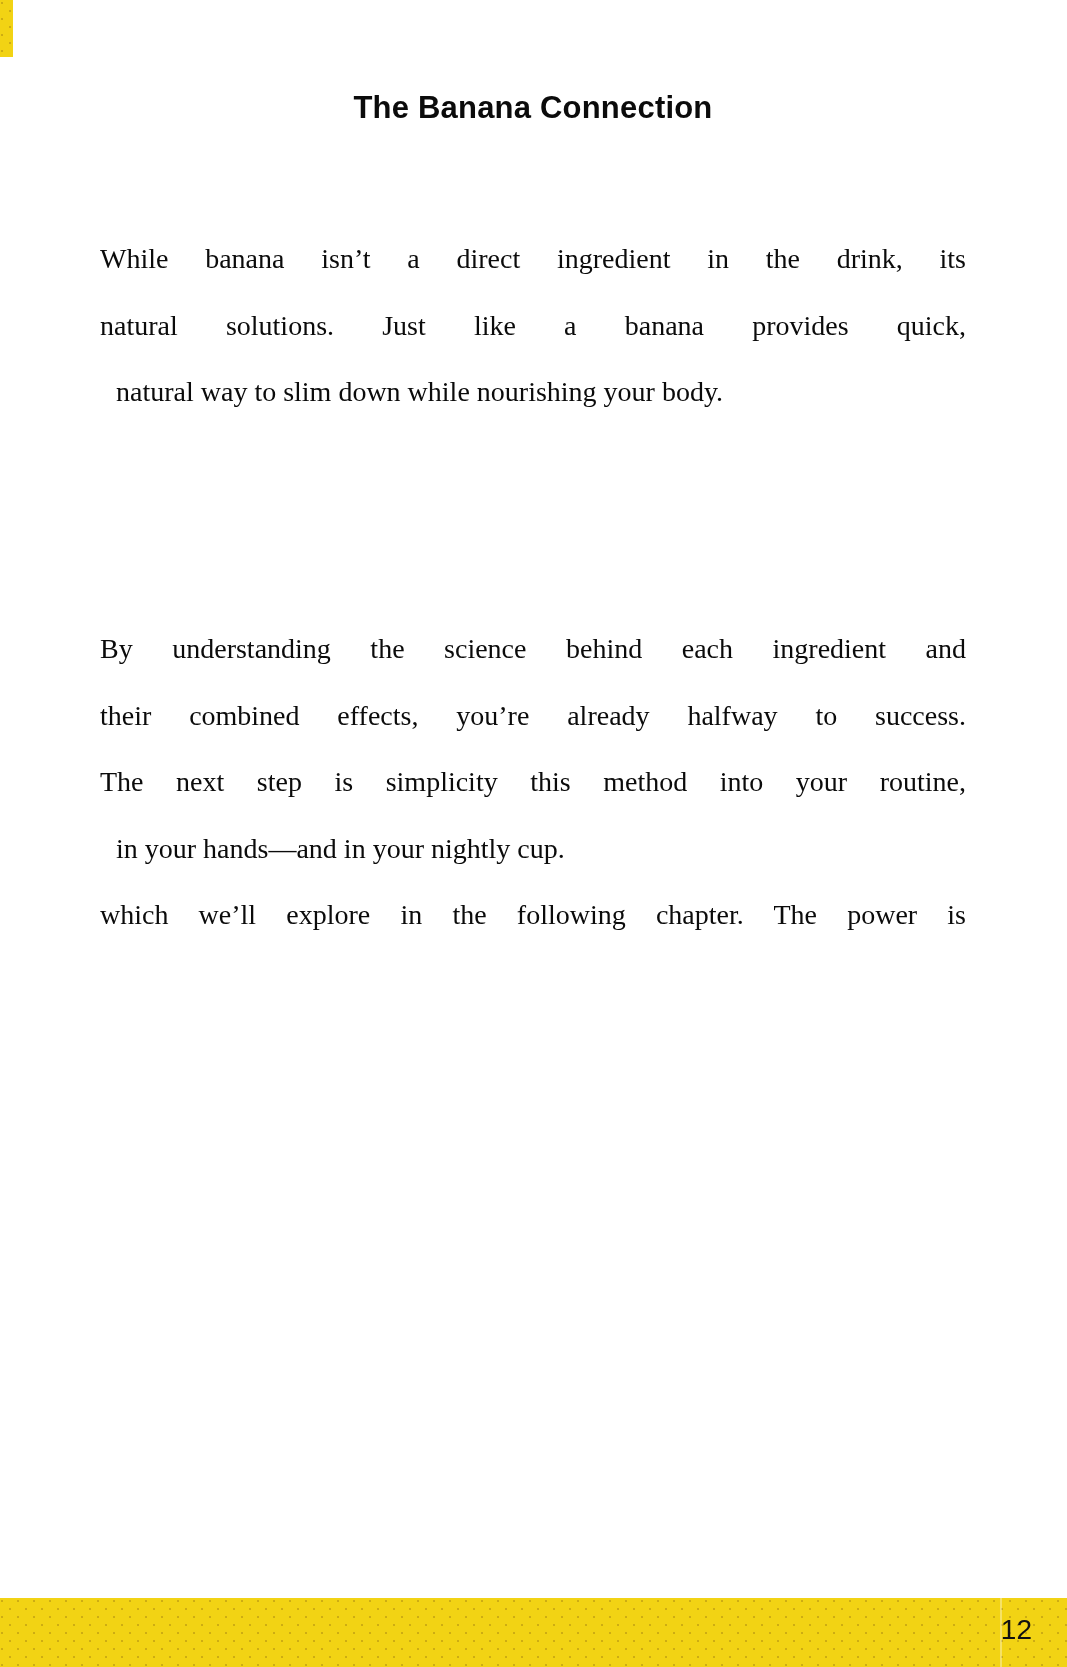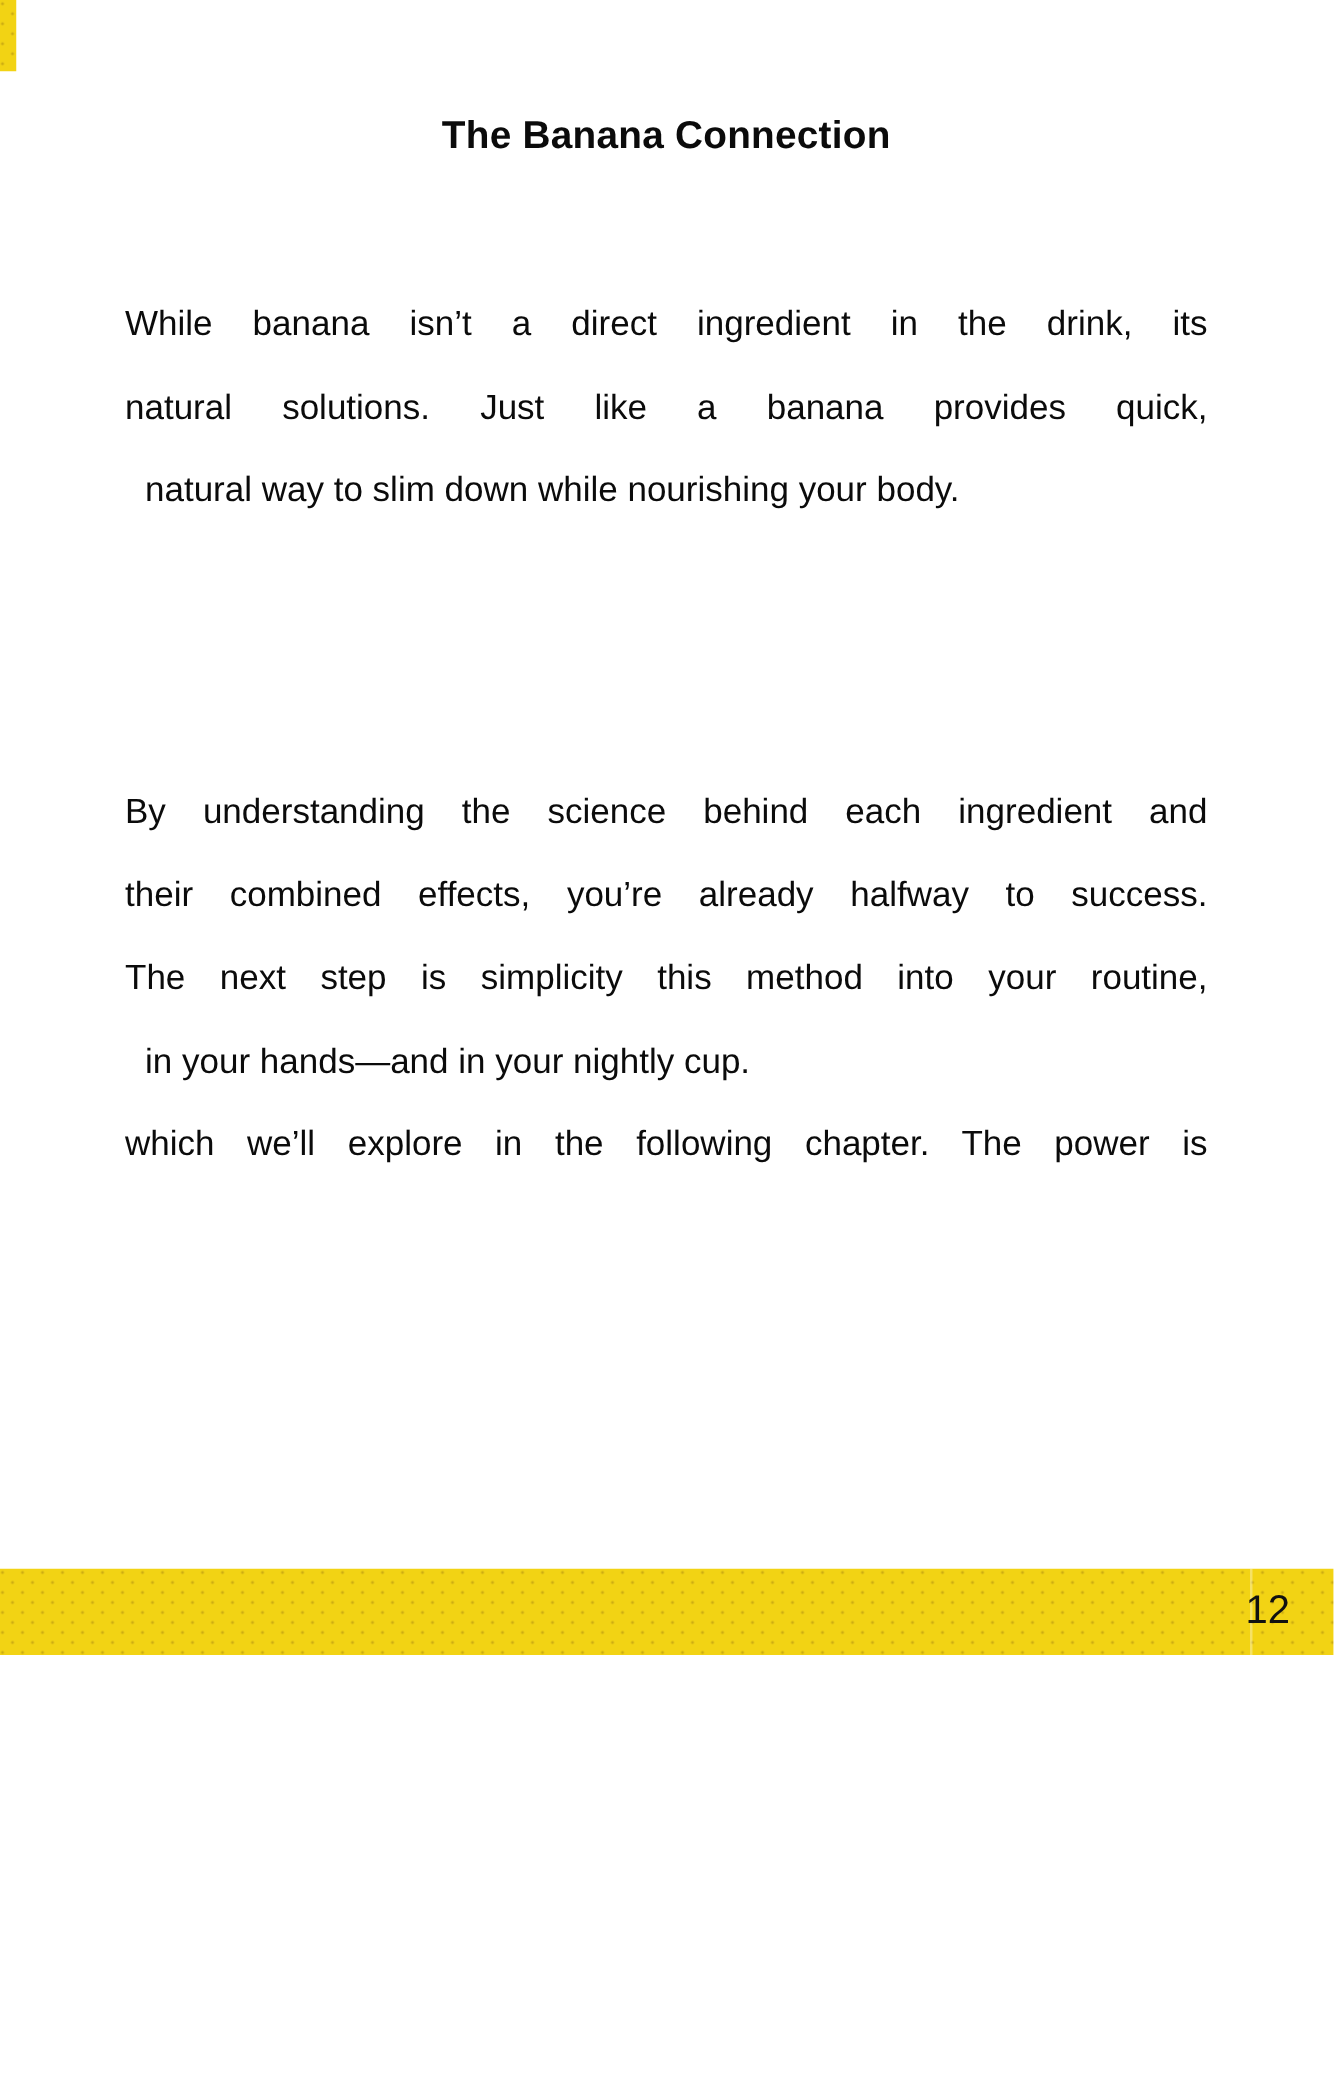--- a/index.html
+++ b/index.html
@@ -3,21 +3,21 @@
 <meta charset="utf-8">
 <style>
   html, body {
     margin: 0;
     padding: 0;
     background: #ffffff;
   }
   #page {
     position: relative;
     width: 1067px;
-    height: 1324px;
+    height: 1667px;
     background: #ffffff;
     overflow: hidden;
     font-family: "Liberation Sans", "DejaVu Sans", sans-serif;
     color: #0b0b0b;
   }
   .yellow-texture {
     background-color: #F2D314;
     background-image:
       radial-gradient(rgba(146,110,18,0.38) 1.2px, rgba(0,0,0,0) 1.3px),
       radial-gradient(rgba(146,110,18,0.38) 1.2px, rgba(0,0,0,0) 1.3px);
@@ -50,20 +50,21 @@
     font-size: 28px;
     line-height: 66.5px;
     font-weight: 400;
   }
   #paragraph-1 { top: 226px; }
   #paragraph-2 { top: 616px; }
   .line {
     text-align: justify;
     text-align-last: justify;
     white-space: normal;
+    font-family: Liberation Serif, serif;
   }
   .line.last {
     text-align-last: left;
     margin-left: 16px;
   }
   #footer-bar {
     position: absolute;
     left: 0;
     bottom: 0;
     width: 1067px;
@@ -76,21 +77,21 @@
     width: 2px;
     height: 69px;
     background: rgba(255,255,255,0.35);
   }
   #page-number {
     position: absolute;
     right: 35px;
     top: 0;
     height: 69px;
     line-height: 64px;
-    font-size: 32px;
+    font-size: 28px;
     color: #111111;
     padding-left: 16px;
   }
 </style>
 </head>
 <body>
 
 <div id="page">
 
   <div id="corner-accent" class="yellow-texture"></div>

